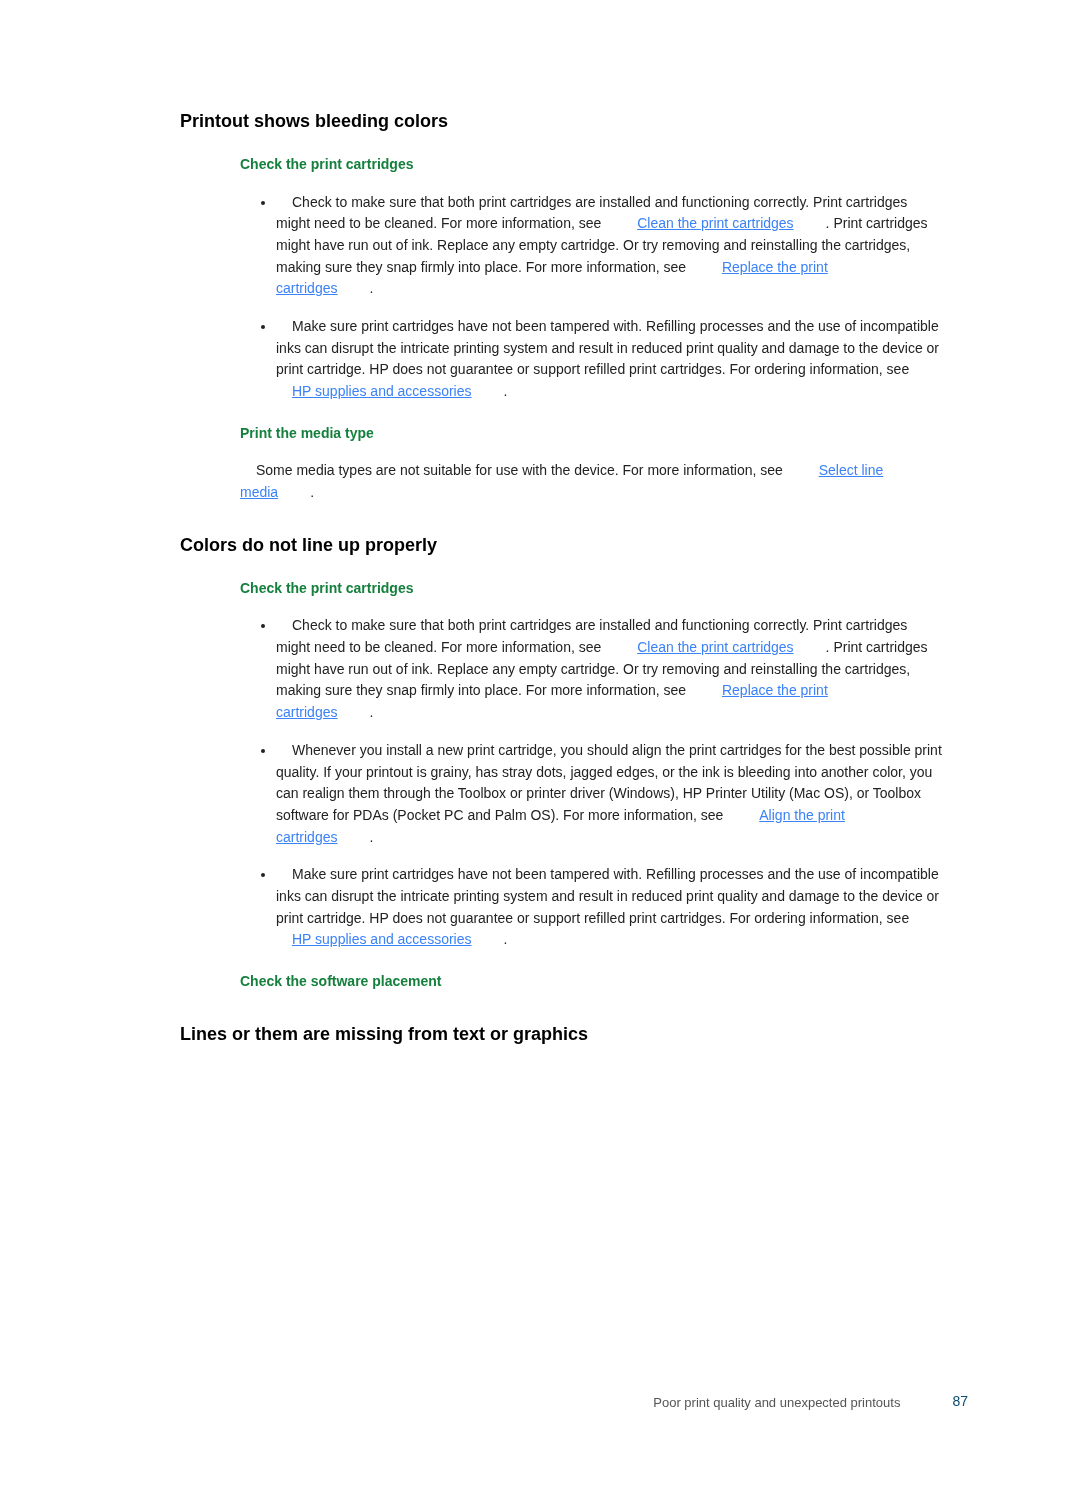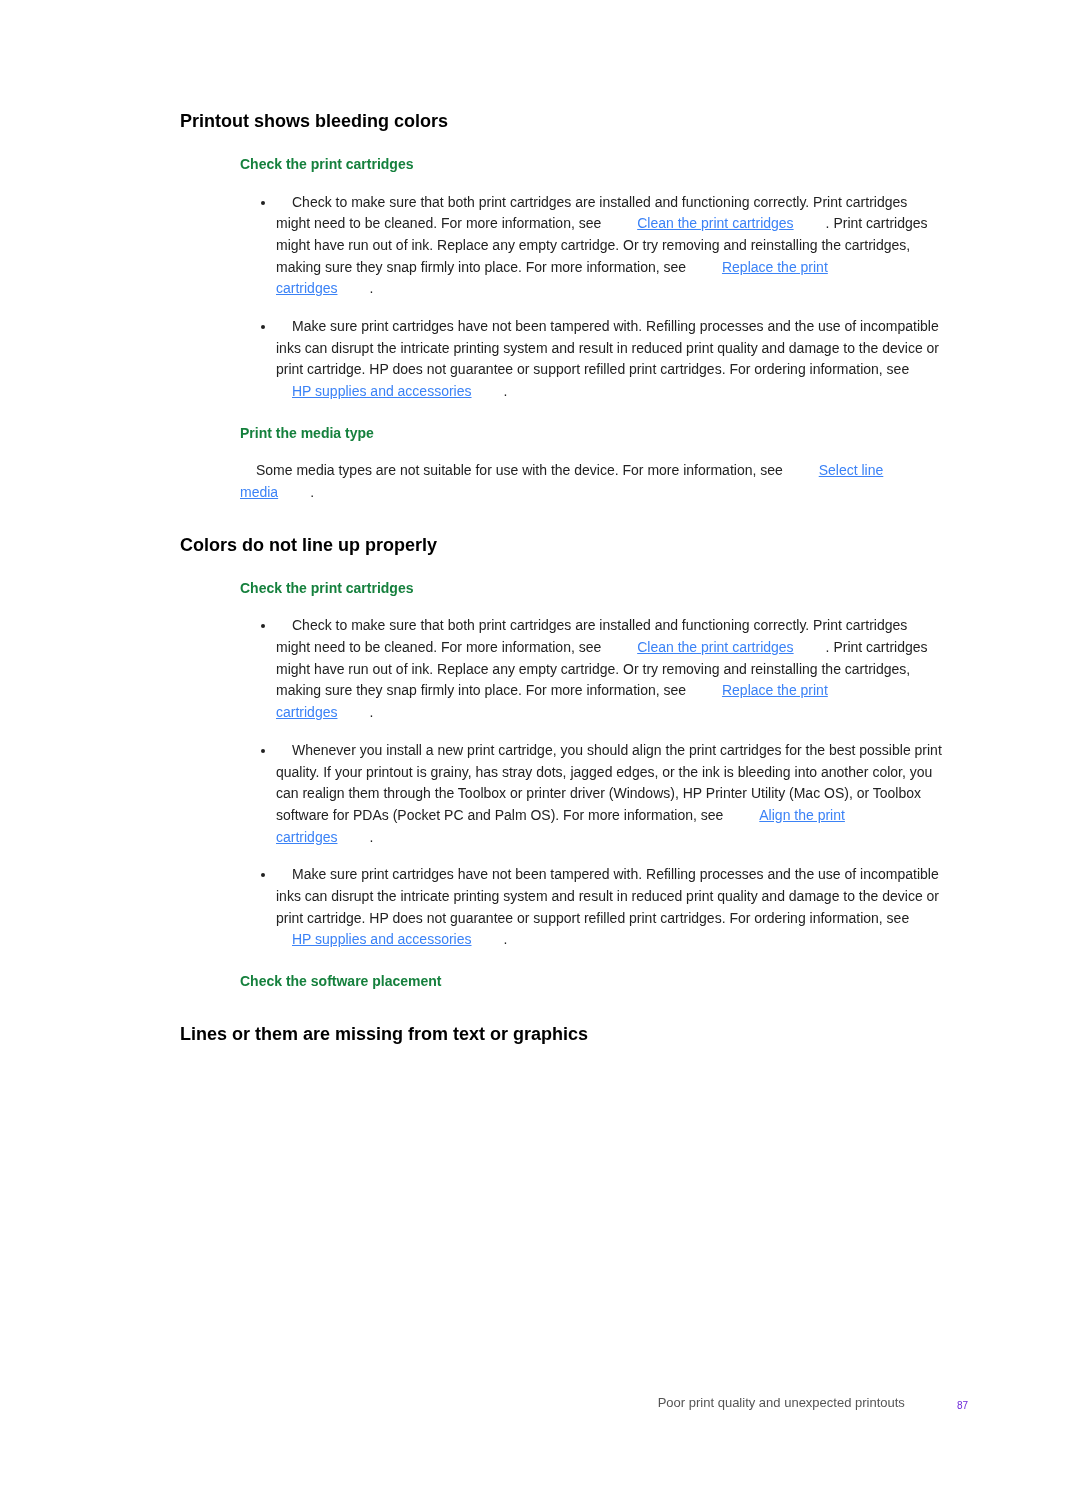--- a/index.html
+++ b/index.html
@@ -76,22 +76,22 @@
       align-items: flex-end;
       gap: 20px;
     }
 
     .footer-text {
       font-size: 13px;
       color: #555;
     }
 
     .footer-page {
-      font-size: 10px;
-      color: #6d28d9;
+      font-size: 14px;
+      color: #0c4a6e;
     }
   </style>
 </head>
 <body>
 
 <div class="page-content">
 
   <div class="section">
     <h2>Printout shows bleeding colors</h2>
 

